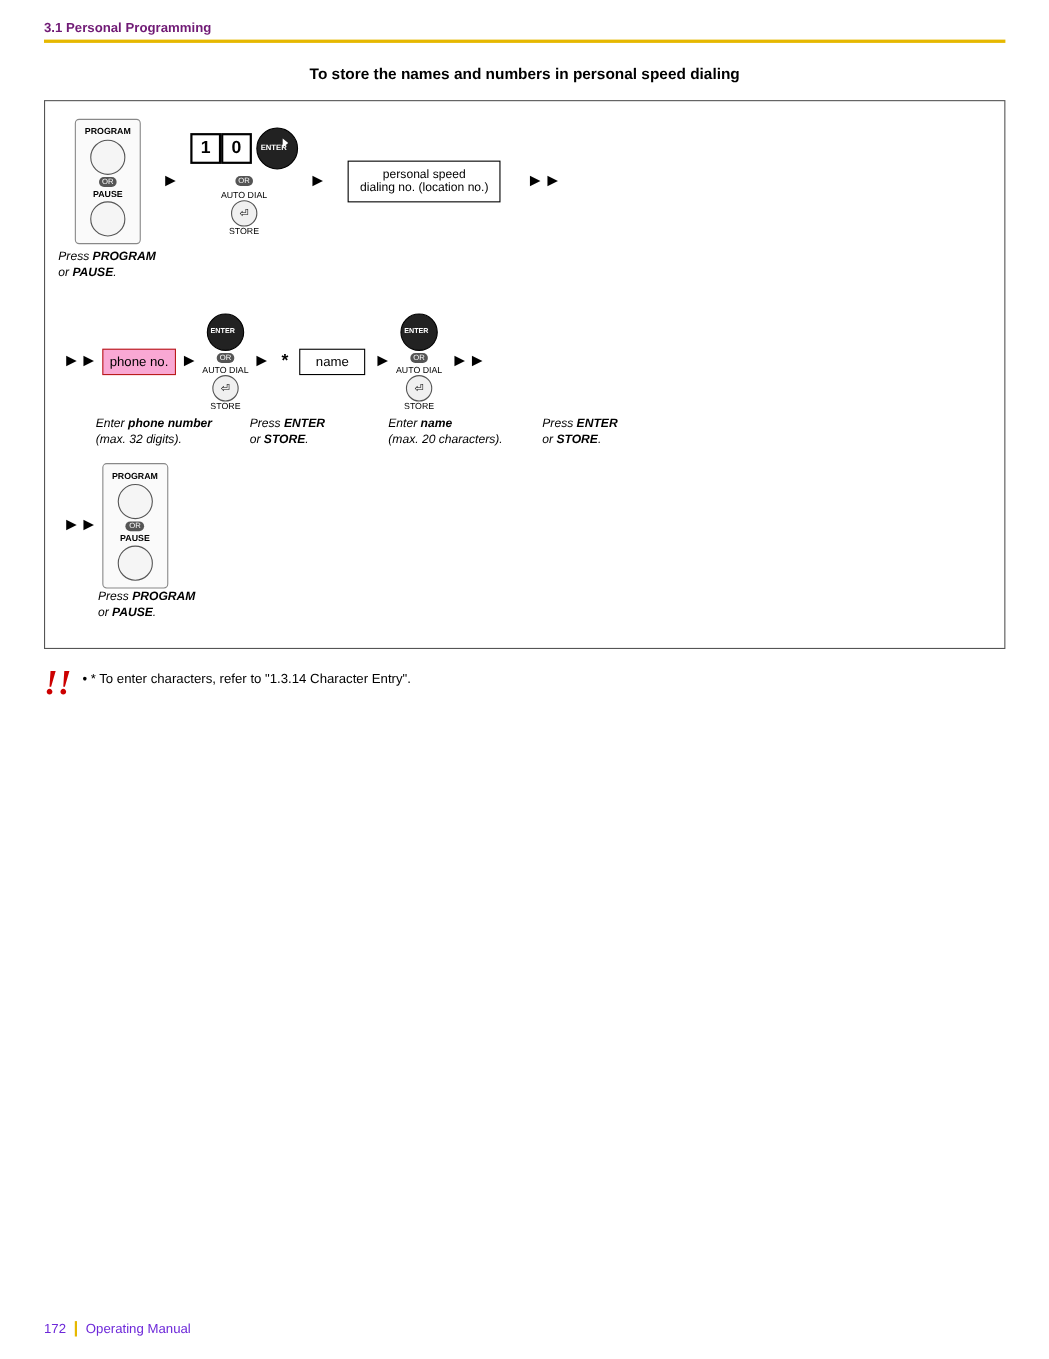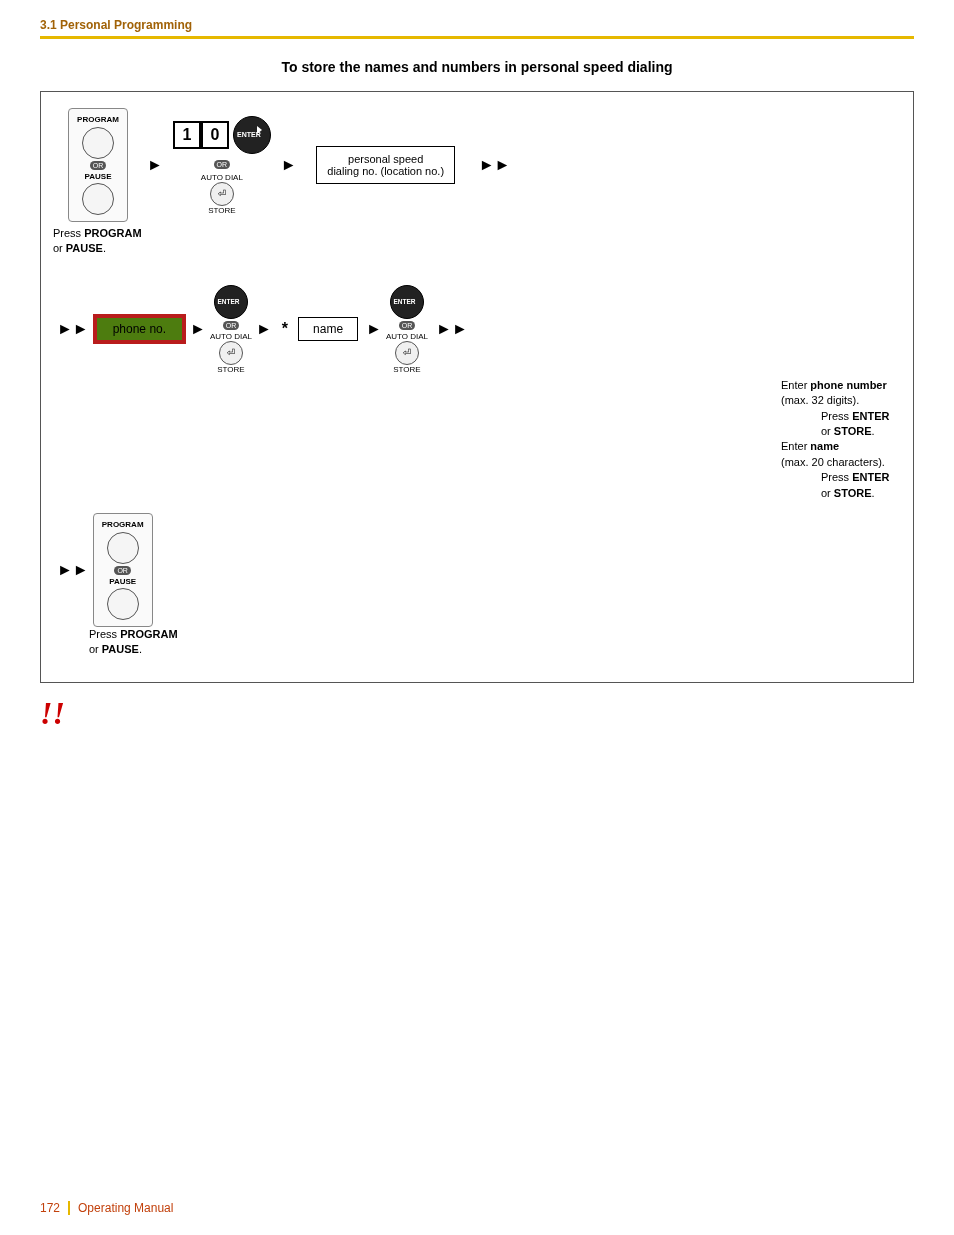--- a/index.html
+++ b/index.html
@@ -13,21 +13,21 @@
       position: relative;
     }
 
     .page-header {
       padding: 18px 40px 0 40px;
     }
 
     .section-title {
       font-size: 12px;
       font-weight: bold;
-      color: #a16207;
+      color: #701a75;
       margin-bottom: 4px;
     }
 
     .yellow-line {
       height: 3px;
       background: #e6b800;
       margin: 0 40px;
     }
 
     .main-content {
@@ -109,24 +109,24 @@
       font-size: 11px;
       text-align: center;
       font-weight: normal;
     }
 
     .personal-speed-box strong {
       font-weight: normal;
     }
 
     .phone-no-box {
-      border: 4px solid #b91c1c;
-      padding: 4px 16px;
+      border: 1px solid #b91c1c;
+      padding: 4px 6px;
       font-size: 12px;
-      background: #4d7c0f;
+      background: #f9a8d4;
     }
 
     .name-box {
       border: 1px solid #000;
       padding: 4px 14px;
       font-size: 12px;
       background: #fff;
     }
 
     
@@ -145,22 +145,23 @@
 
     .diagram-row3 {
       display: flex;
       align-items: center;
       margin-top: 10px;
     }
 
     
     .caption-row {
       display: flex;
-      align-items: flex-end;
+      align-items: center;
       margin-bottom: 8px;
+      font-style: italic;
     }
 
     .caption-cell {
       font-size: 11px;
       line-height: 1.4;
       text-align: left;
     }
 
     
     .note-section {
@@ -182,21 +183,21 @@
     .note-text {
       font-size: 12px;
       margin-top: 6px;
     }
 
     .page-footer {
       position: absolute;
       bottom: 20px;
       left: 40px;
       font-size: 12px;
-      color: #c2410c;
+      color: #6d28d9;
       display: flex;
       align-items: center;
     }
 
     .page-footer .page-num {
       margin-right: 8px;
     }
 
     .footer-sep {
       width: 2px;
@@ -414,21 +415,21 @@
           <div style="font-size:8px;">AUTO DIAL</div>
           <div class="store-btn">⏎</div>
           <div style="font-size:8px;">STORE</div>
         </div>
       </div>
 
       <div class="double-arrow mx8">►►</div>
 
     </div>
 
-    <div class="caption-row" style="margin-bottom:12px; padding-left: 34px; flex-direction: column;">
+    <div class="caption-row" style="margin-bottom:12px; padding-left: 34px;">
 
       <div class="caption-cell" style="min-width:120px;">
         Enter <strong>phone number</strong><br>(max. 32 digits).
       </div>
 
       <div style="min-width:20px;"></div>
 
       <div class="caption-cell" style="min-width:80px;">
         Press <strong>ENTER</strong><br>or <strong>STORE</strong>.
       </div>
@@ -464,20 +465,26 @@
     <div class="caption-row" style="padding-left: 36px;">
       <div class="caption-cell">
         Press <strong>PROGRAM</strong><br>or <strong>PAUSE</strong>.
       </div>
     </div>
 
   </div>
 
   <div class="note-section">
     <div class="note-icon">!!</div>
+    <div>
+      <div class="note-text">
+        <span>•</span>
+        <span>* To enter characters, refer to "1.3.14 Character Entry".</span>
+      </div>
+    </div>
   </div>
 
 </div>
 
 <div class="page-footer">
   <span class="page-num">172</span>
   <div class="footer-sep"></div>
   <span>Operating Manual</span>
 </div>
 

